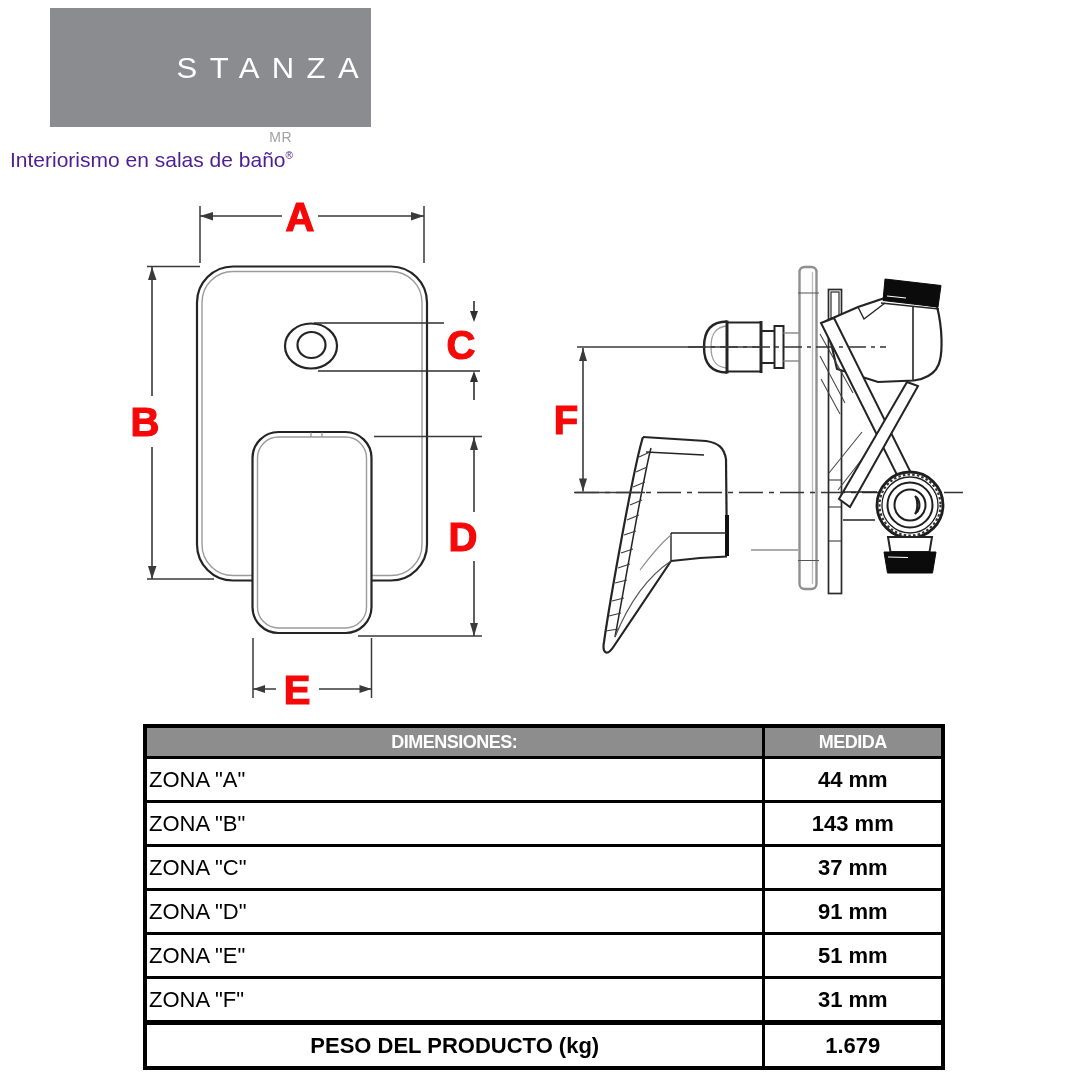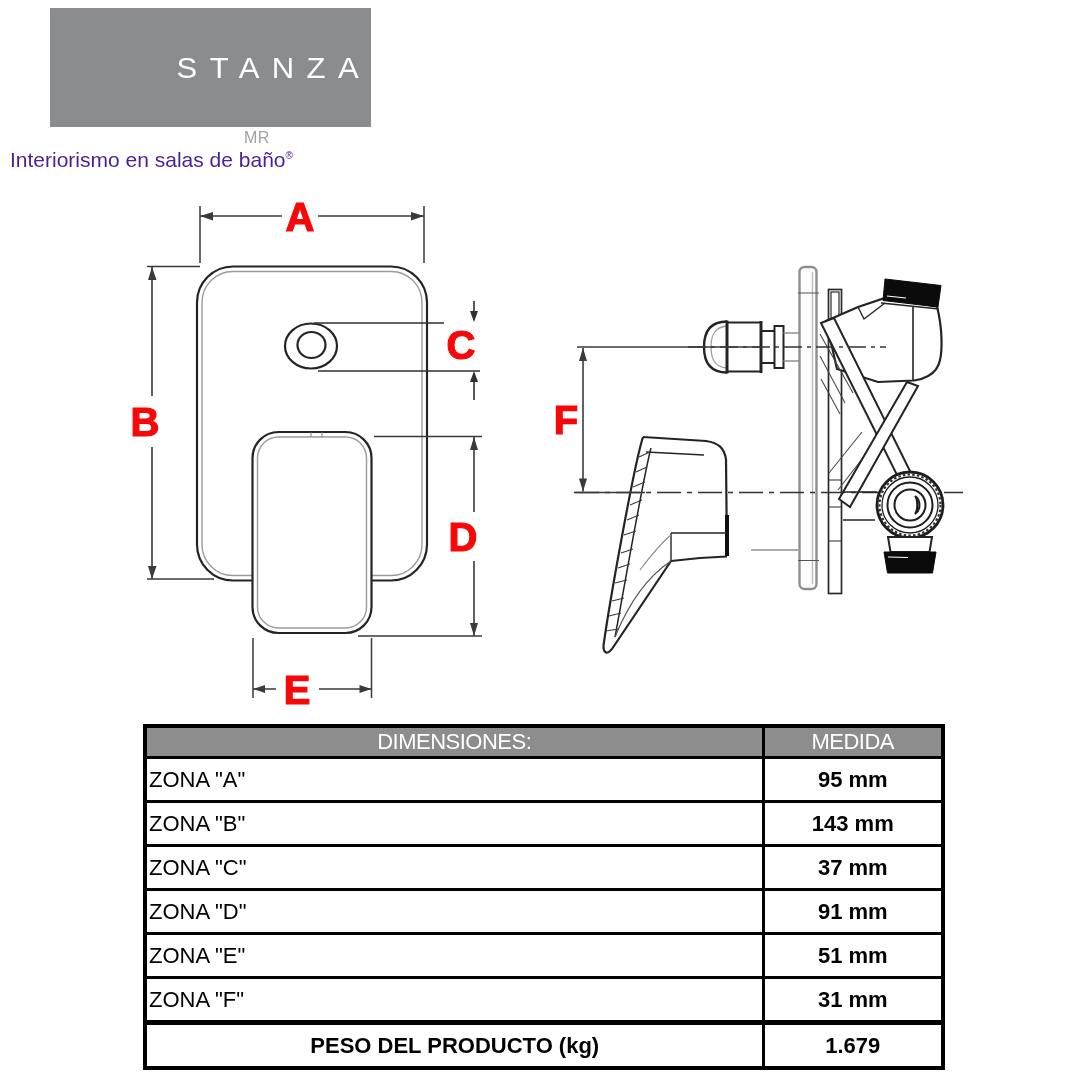--- a/index.html
+++ b/index.html
@@ -10,22 +10,22 @@
   
   .logo-box{
     position:absolute;left:10px;top:8px;width:321px;height:119px;
     background:#8b8c90;display:flex;align-items:center;justify-content:flex-end;margin-left:40px;
   }
   .logo-text{
     color:#ffffff;font-size:31px;font-weight:400;letter-spacing:0.40em;
     text-indent:0.40em;transform:scaleY(0.96);
   }
   .logo-mr{
-    position:absolute;left:244px;top:129px;width:24px;text-align:right;
-    font-size:16px;color:#a2a2a5;letter-spacing:0.5px;
+    position:absolute;left:268px;top:129px;width:24px;text-align:right;
+    font-size:14px;color:#a2a2a5;letter-spacing:0.5px;
   }
   .tagline{
     position:absolute;left:10px;top:148px;font-size:21px;color:#4c1d95;
   }
   .tagline sup{font-size:10px;}
   
   svg.drawing{position:absolute;left:0;top:0;}
   .dimtxt{
     font-family:"Liberation Sans",sans-serif;font-weight:700;font-size:40px;
     fill:#f70808;stroke:#f70808;stroke-width:1.2;paint-order:stroke;
@@ -34,21 +34,21 @@
   table.spec{
     position:absolute;left:143px;top:724px;width:802px;
     border-collapse:collapse;table-layout:fixed;
     border:4px solid #000;
   }
   table.spec th,table.spec td{
     border:3px solid #000;font-family:"Liberation Sans",sans-serif;
     overflow:hidden;white-space:nowrap;
   }
   table.spec thead th{
-    background:#8d8d8d;color:#ffffff;font-size:22px;font-weight:400;
+    background:#8d8d8d;color:#ffffff;font-size:18px;font-weight:700;
     height:26px;text-align:center;letter-spacing:-0.5px;
   }
   table.spec tbody td,table.spec tfoot td{height:39px;font-size:22px;color:#000;}
   td.c-label{text-align:left;padding-left:2px;font-weight:400;}
   td.c-value{text-align:center;font-weight:700;}
   table.spec tfoot td{border-top:5px solid #000;}
   td.f-label{text-align:center;padding-left:2px;font-weight:700;font-size:23px;}
 </style>
 </head>
 <body>
@@ -216,21 +216,21 @@
     </colgroup>
   <thead>
     <tr>
       <th>DIMENSIONES:</th>
       <th>MEDIDA</th>
     </tr>
   </thead>
   <tbody>
     <tr>
       <td class="c-label">ZONA "A"</td>
-      <td class="c-value">95 mm</td>
+      <td class="c-value">44 mm</td>
     </tr>
     <tr>
       <td class="c-label">ZONA "B"</td>
       <td class="c-value">143 mm</td>
     </tr>
     <tr>
       <td class="c-label">ZONA "C"</td>
       <td class="c-value">37 mm</td>
     </tr>
     <tr>

